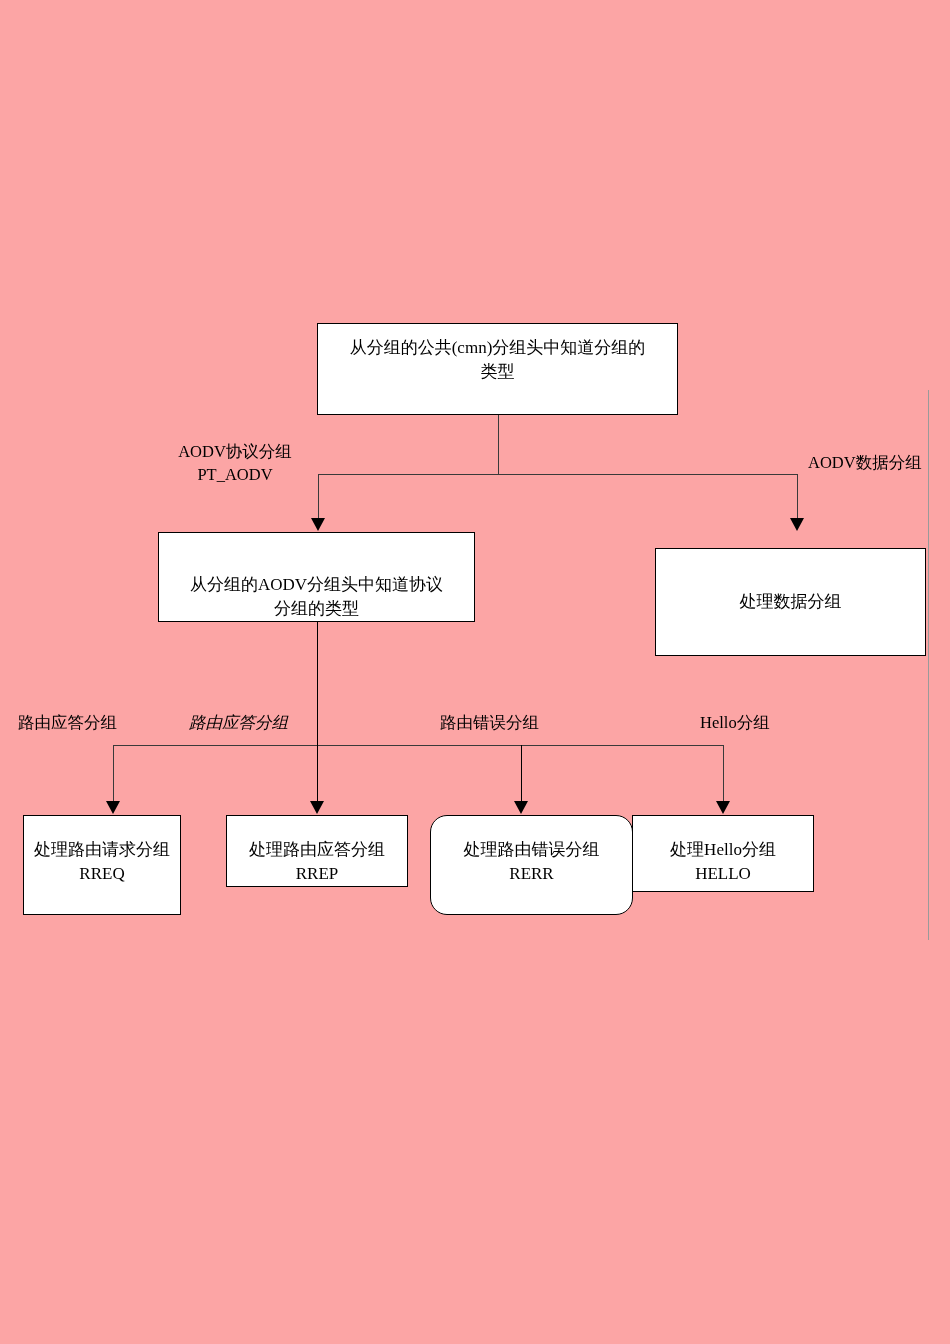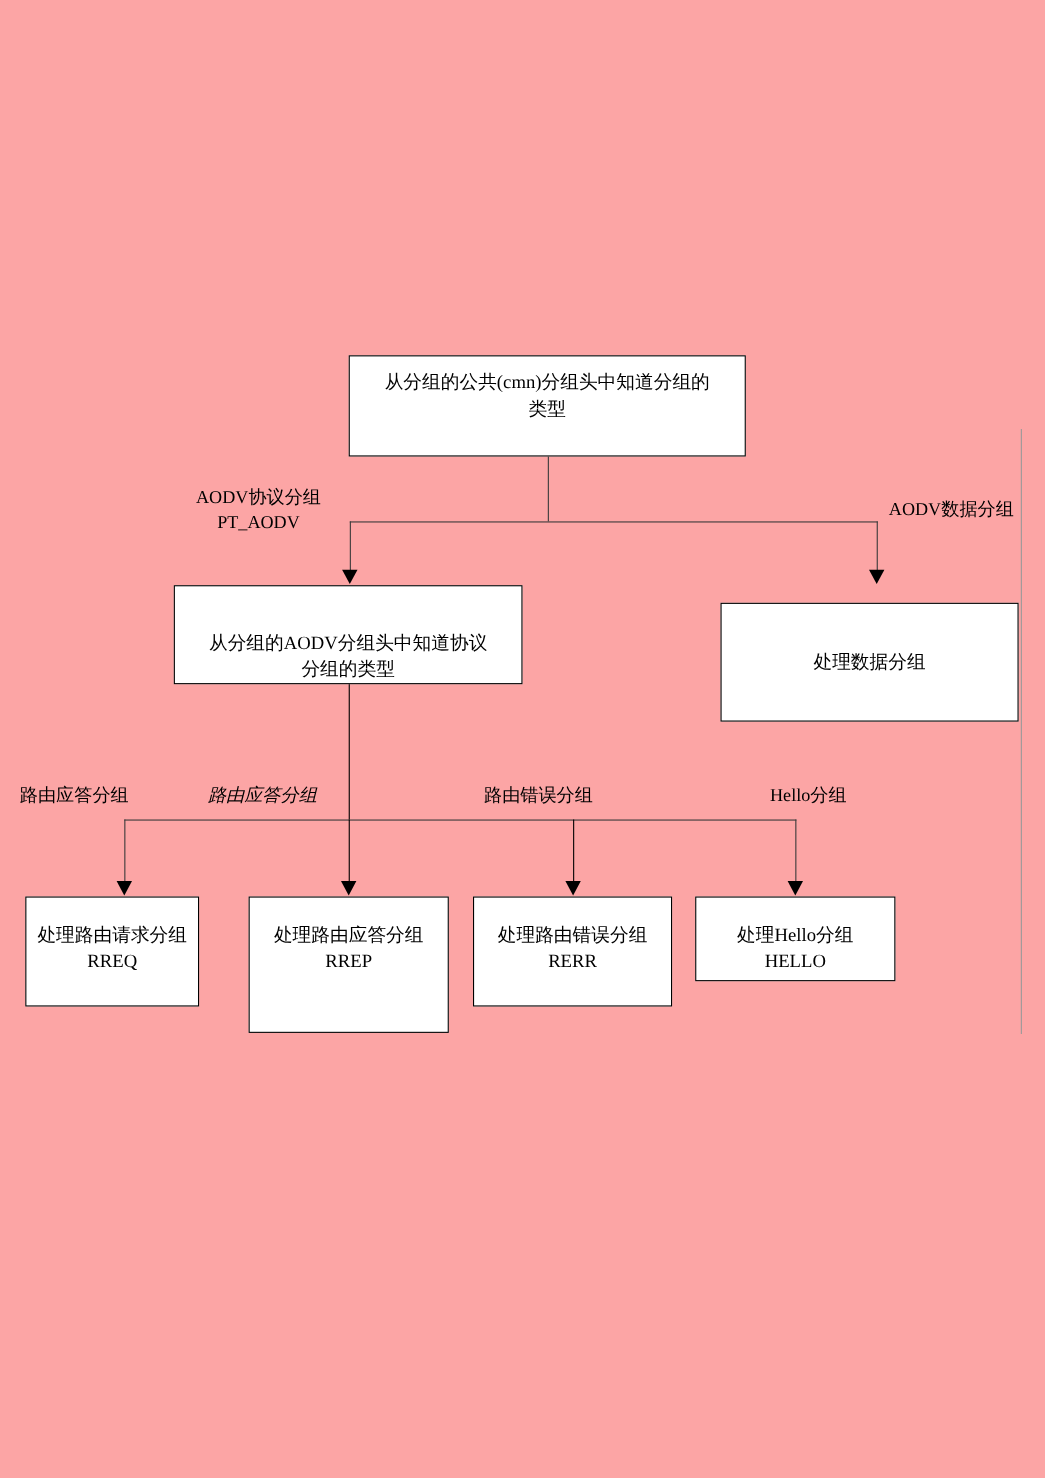--- a/index.html
+++ b/index.html
@@ -135,26 +135,26 @@
   <div class="edge-label left" style="left:18px; top:711px; width:140px;">路由应答分组</div>
   <div class="edge-label left" style="left:189px; top:711px; width:140px;font-style:italic;">路由应答分组</div>
   <div class="edge-label left" style="left:440px; top:711px; width:140px;">路由错误分组</div>
   <div class="edge-label left" style="left:700px; top:711px; width:120px;">Hello分组</div>
 
   <div class="node mid-anchor" style="left:23px; top:815px; width:158px; height:100px;">
     <span class="inner">处理路由请求分组
 RREQ</span>
   </div>
 
-  <div class="node mid-anchor" style="left:226px; top:815px; width:182px; height:124px;">
+  <div class="node mid-anchor" style="left:226px; top:815px; width:182px; height:72px;">
     <span class="inner">处理路由应答分组
 RREP</span>
   </div>
 
-  <div class="node mid-anchor" style="left:430px; top:815px; width:181px; height:100px;">
+  <div class="node mid-anchor" style="left:430px; top:815px; width:203px; height:100px;border-radius:17px;">
     <span class="inner">处理路由错误分组
 RERR</span>
   </div>
 
   <div class="node mid-anchor" style="left:632px; top:815px; width:182px; height:77px;">
     <span class="inner">处理Hello分组
 HELLO</span>
   </div>
 
 </div>

